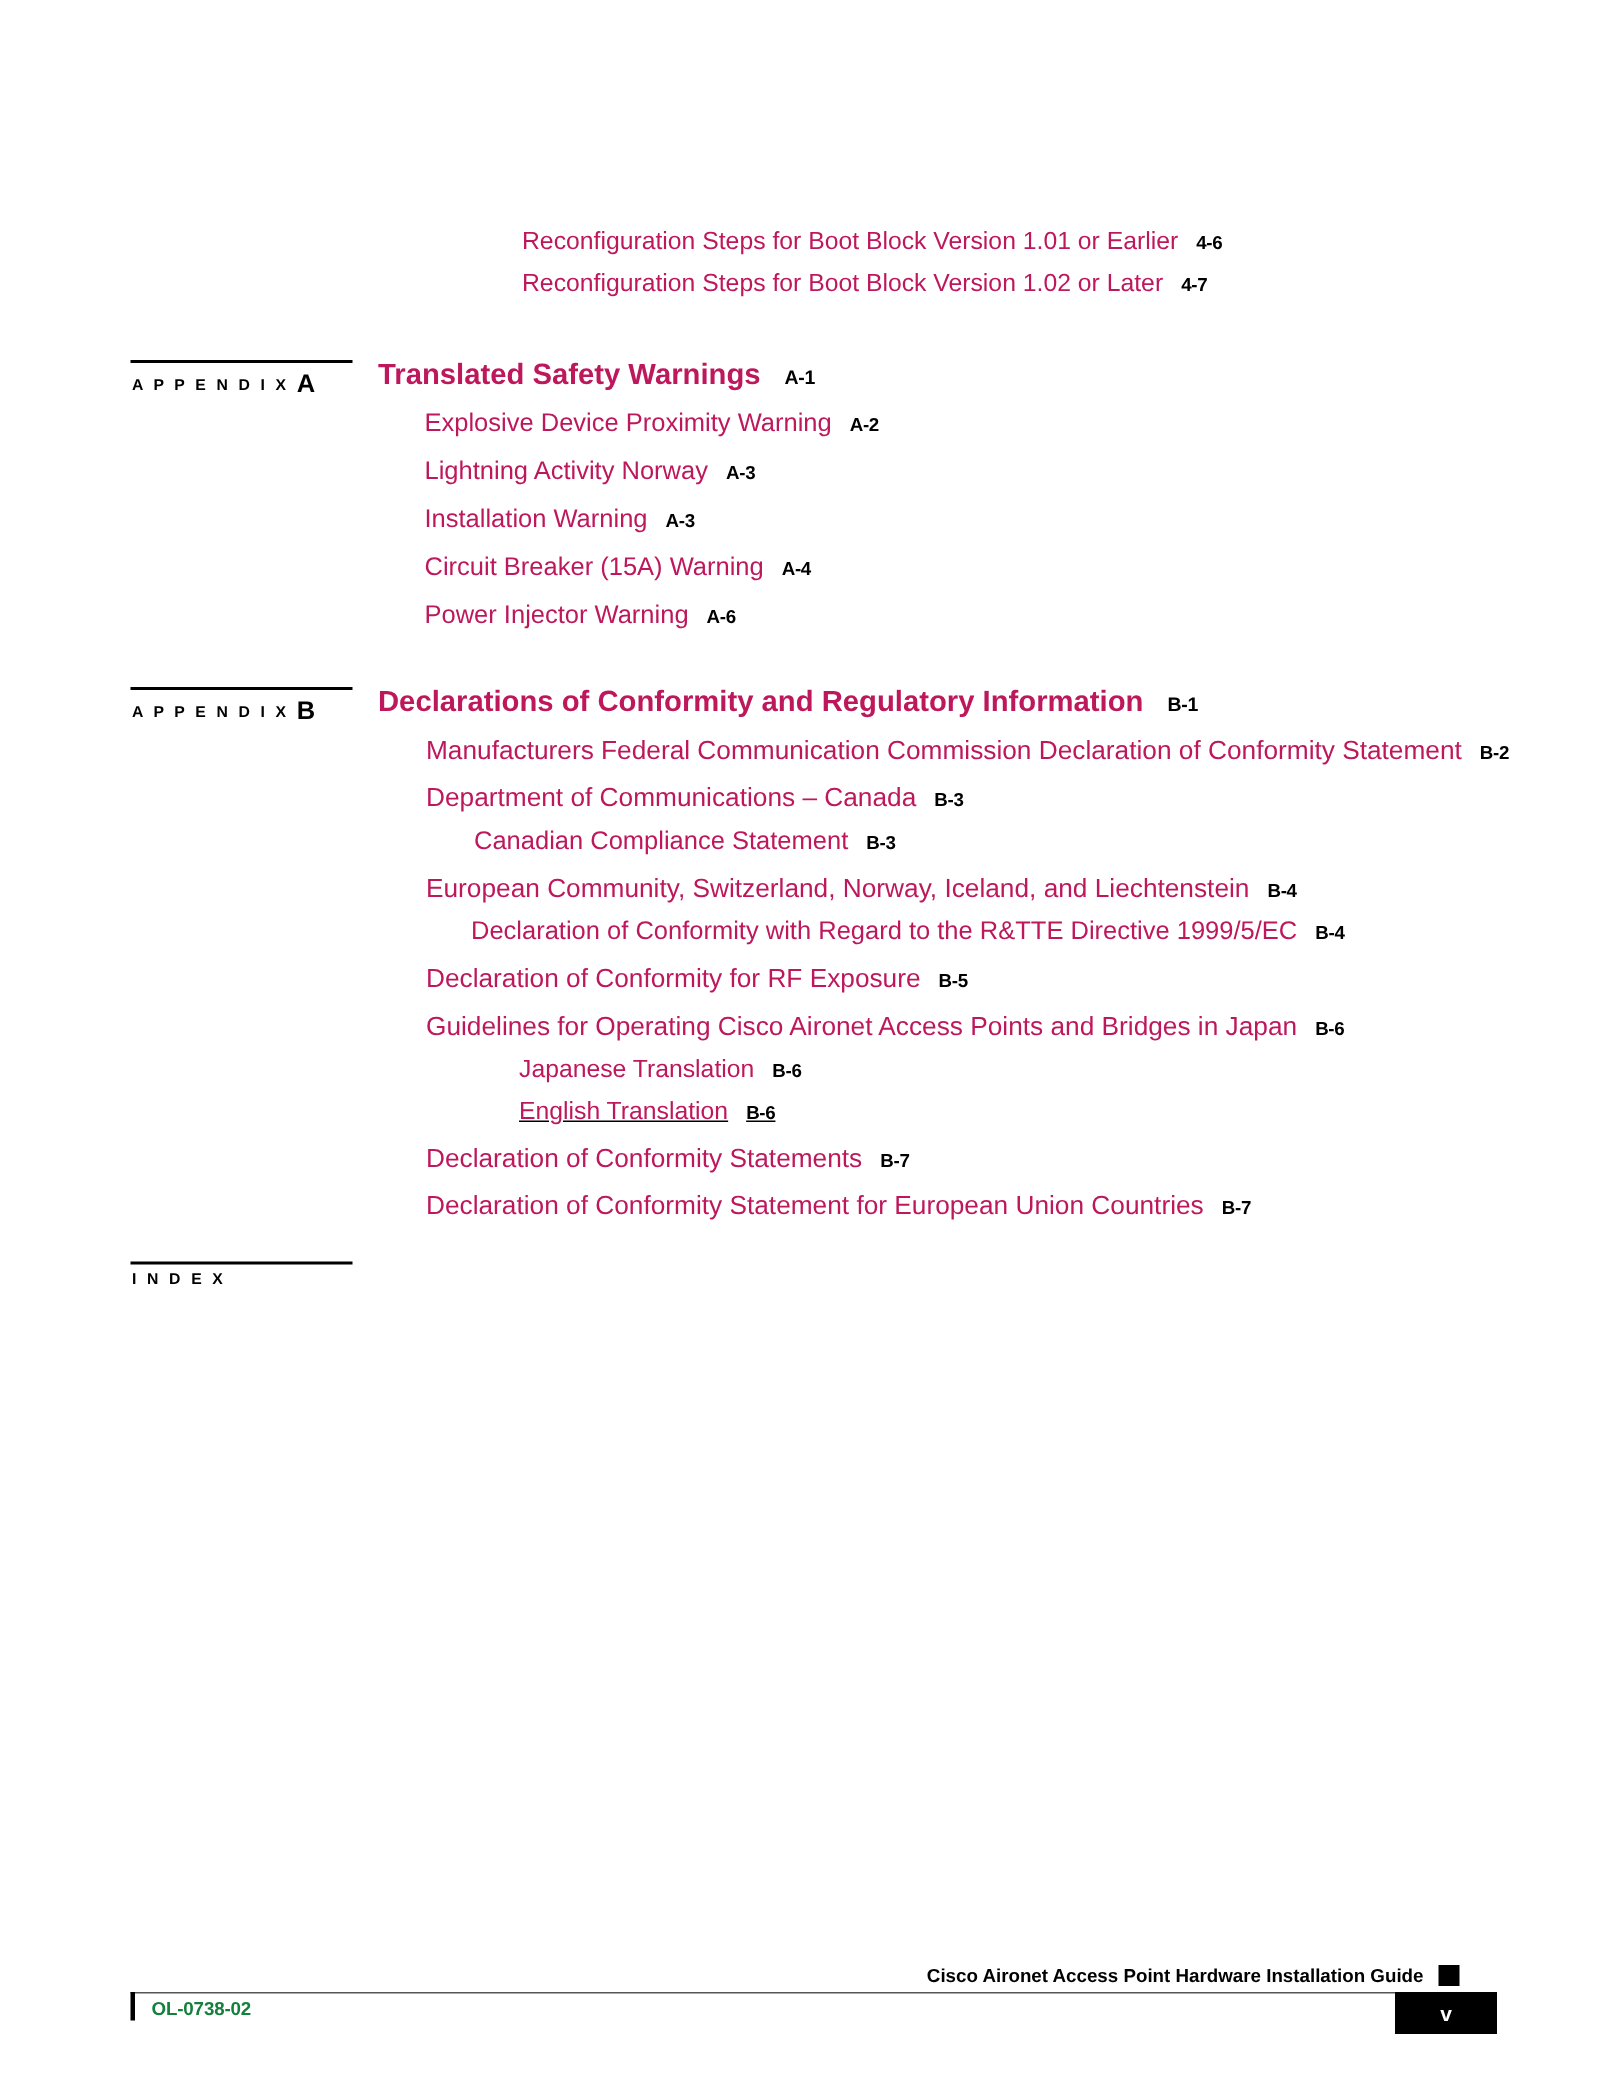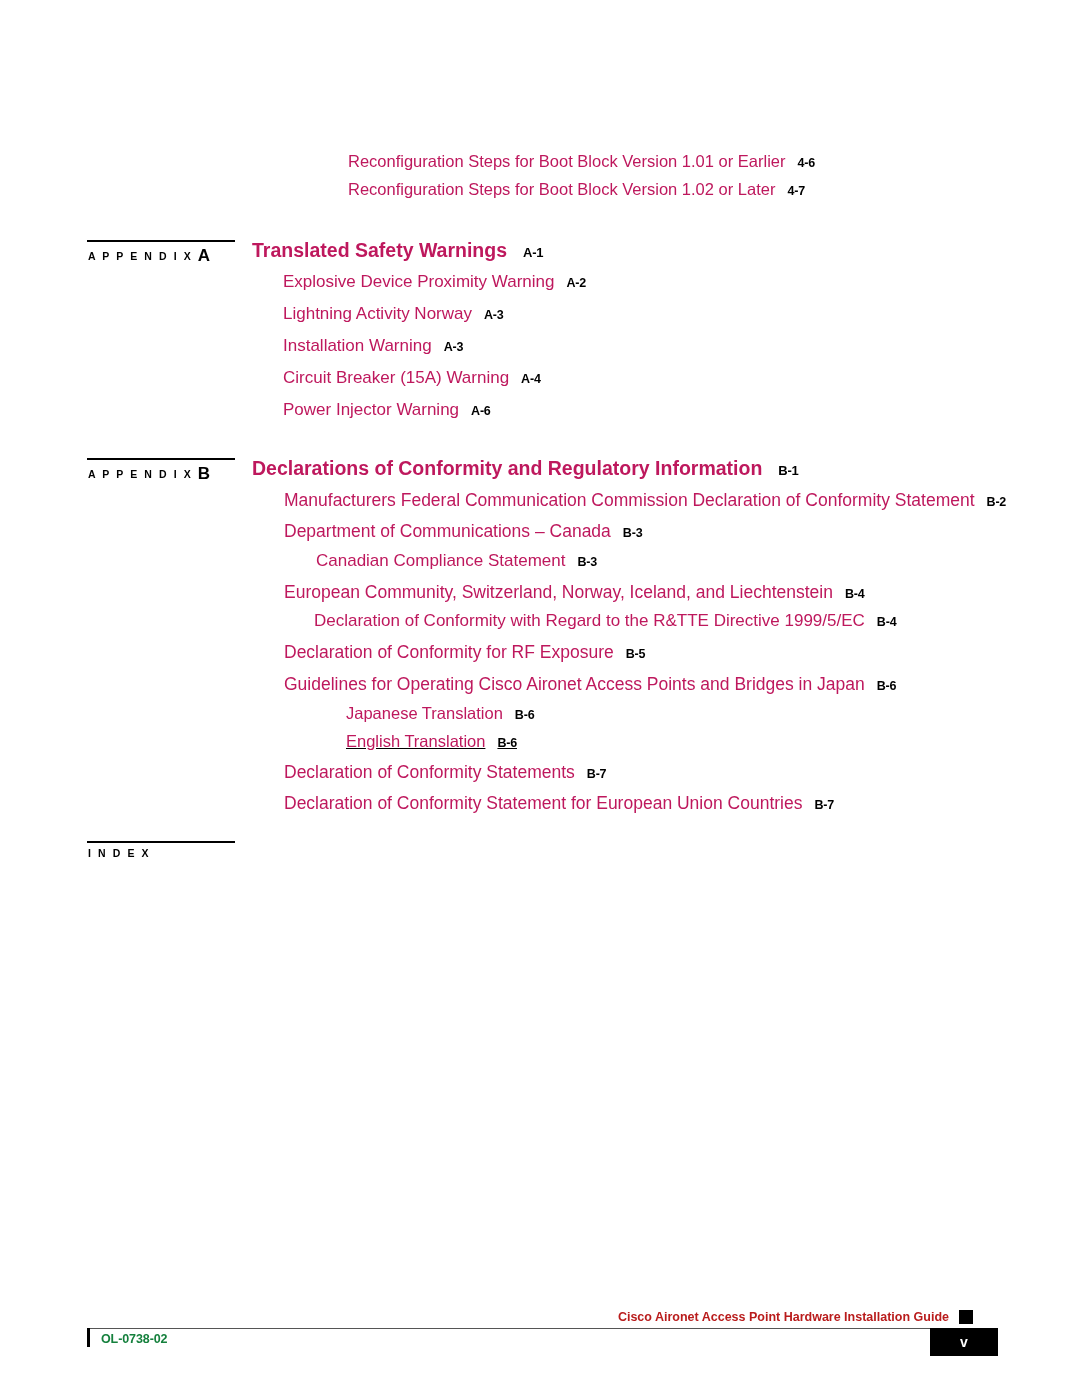--- a/index.html
+++ b/index.html
@@ -142,21 +142,21 @@
     width: 906px;
     height: 70px;
   }
   .footer-title {
     position: absolute;
     right: 44px;
     top: 0px;
     font-size: 12.5px;
     font-weight: bold;
     white-space: nowrap;
-    color: #b91c1c;
+    color: #000000;
   }
   .footer-square {
     position: absolute;
     right: 20px;
     top: 0px;
     width: 14px;
     height: 14px;
     background: #000000;
   }
   .footer-rule {

